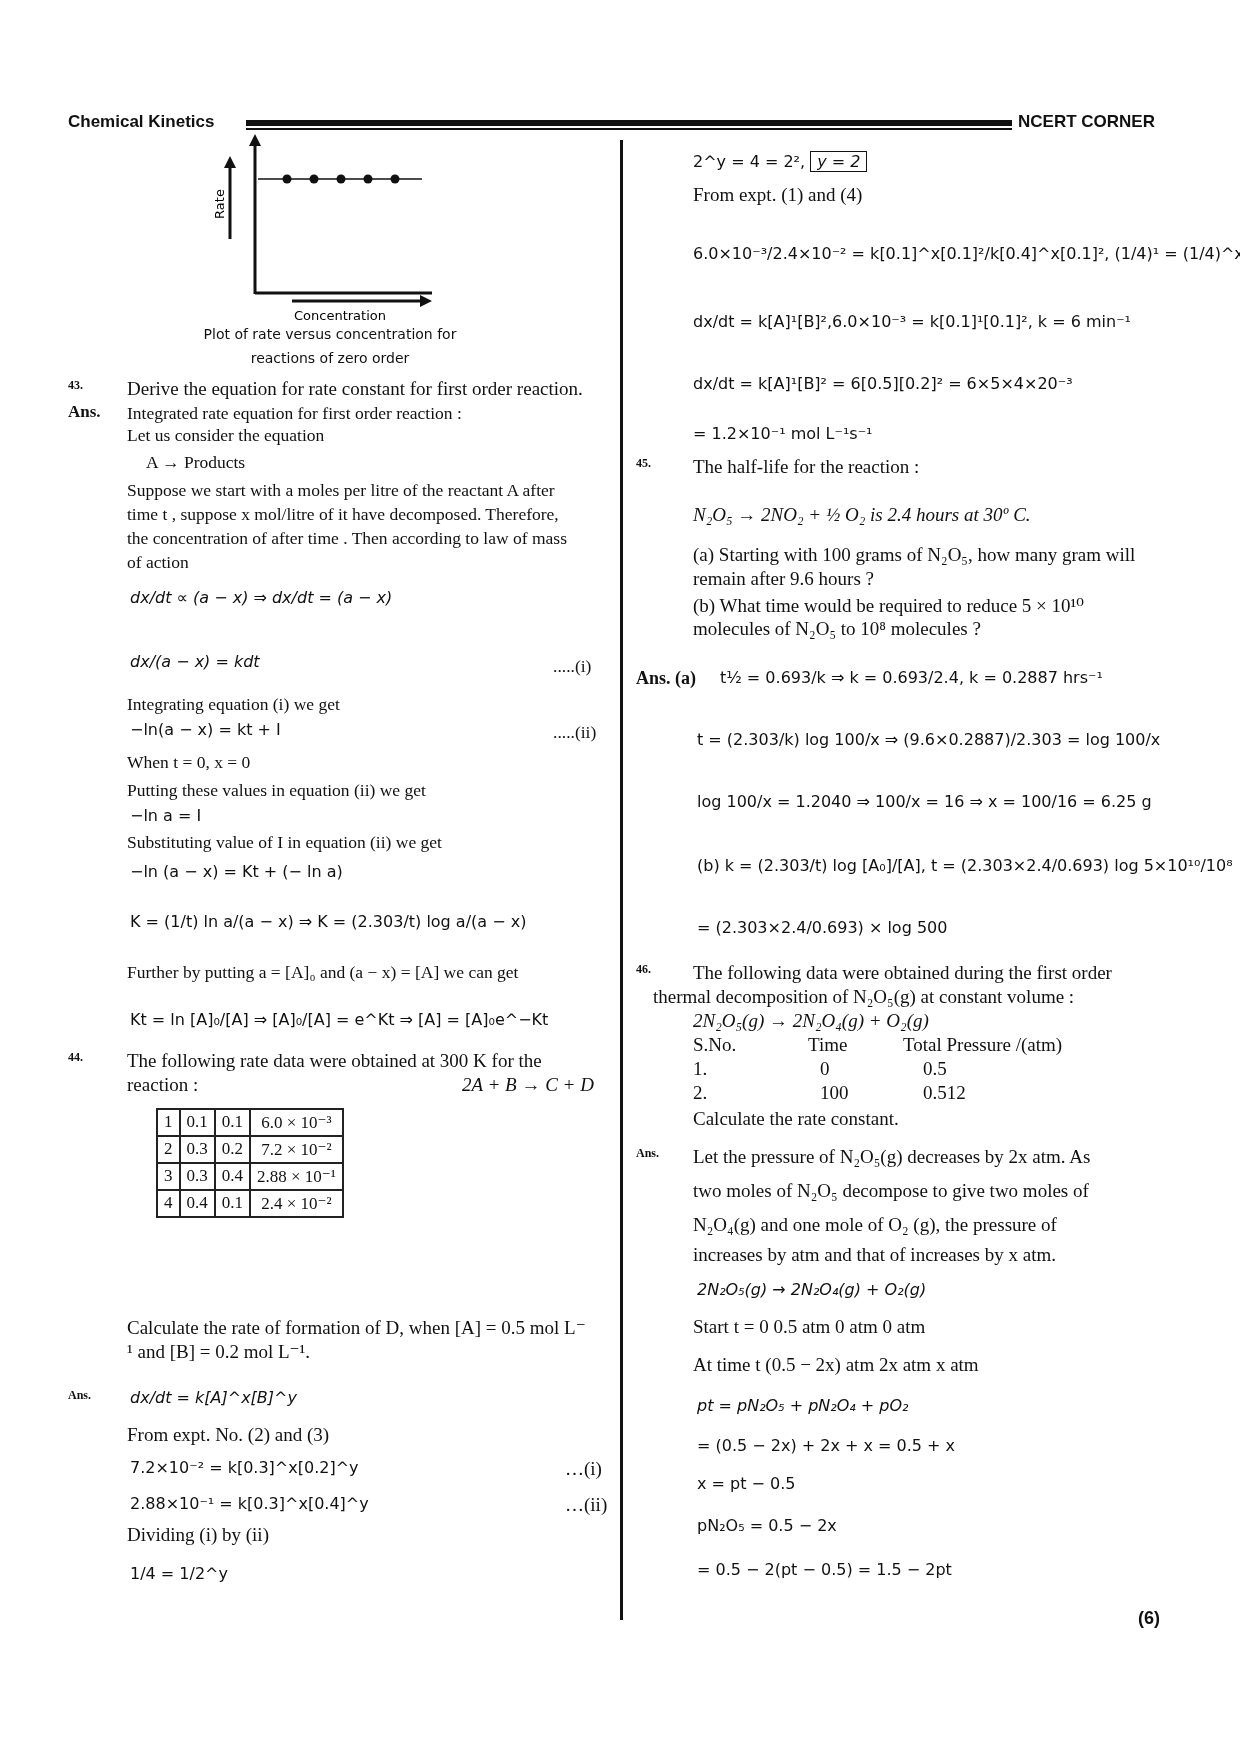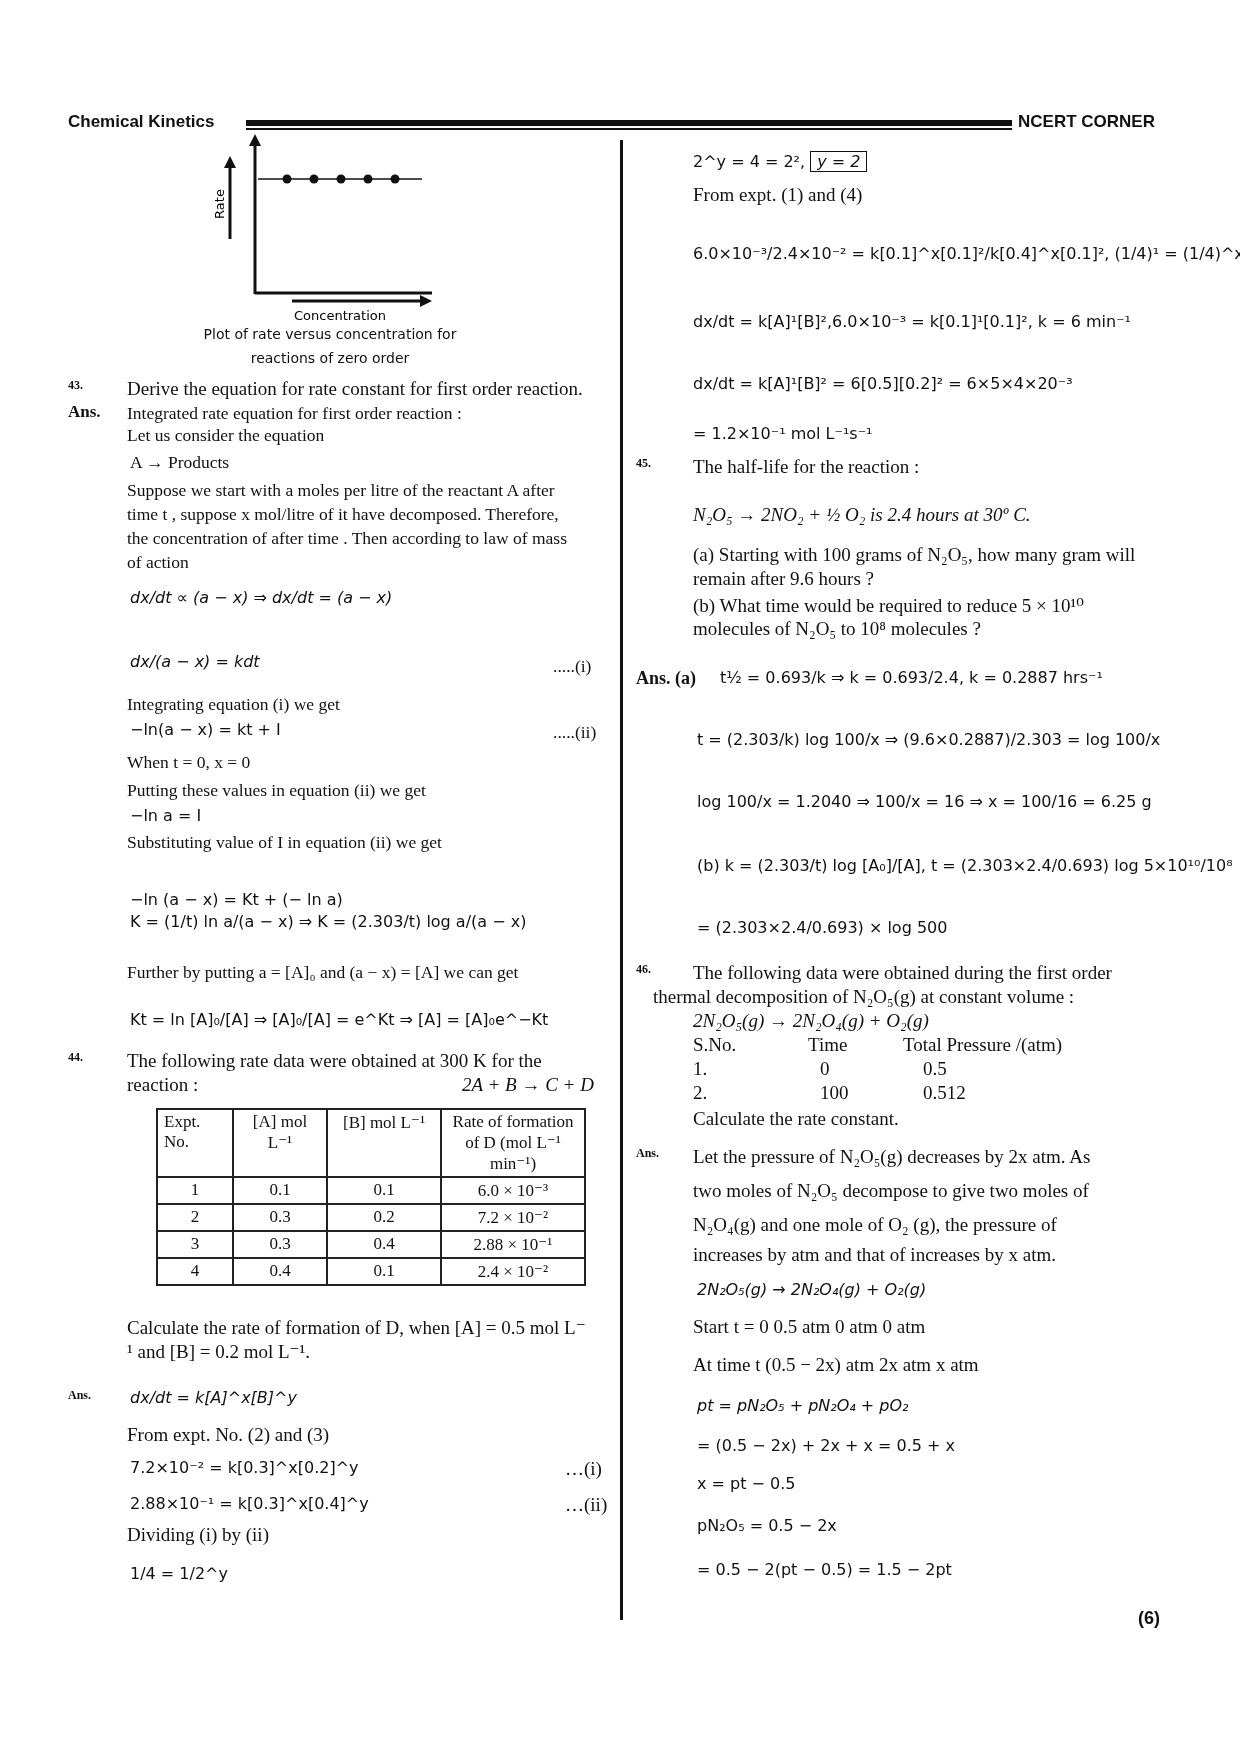--- a/index.html
+++ b/index.html
@@ -49,53 +49,47 @@
   <text x="140" y="186" text-anchor="middle" font-family="DejaVu Sans, sans-serif" font-size="13">Concentration</text>
 </svg>
 <div class="abs cap" style="left:180px;top:326px;width:300px;">Plot of rate versus concentration for</div>
 <div class="abs cap" style="left:180px;top:350px;width:300px;">reactions of zero order</div>
 
 <div class="abs qnum" style="left:68px;top:378px;">43.</div>
 <div class="abs q" style="left:127px;top:378px;">Derive the equation for rate constant for first order reaction.</div>
 <div class="abs qnum" style="left:68px;top:402px;font-size:17px;">Ans.</div>
 <div class="abs" style="left:127px;top:403px;">Integrated rate equation for first order reaction :</div>
 <div class="abs" style="left:127px;top:425px;">Let us consider the equation</div>
-<div class="abs" style="left:130px;top:452px;">A → Products</div>
+<div class="abs" style="left:146px;top:452px;">A → Products</div>
 <div class="abs" style="left:127px;top:480px;">Suppose we start with a moles per litre of the reactant  A  after</div>
 <div class="abs" style="left:127px;top:504px;">time  t , suppose  x  mol/litre of it have decomposed. Therefore,</div>
 <div class="abs" style="left:127px;top:528px;">the concentration of  after time . Then according to law of mass</div>
 <div class="abs" style="left:127px;top:552px;">of action</div>
 <div class="abs m i" style="left:130px;top:588px;">dx/dt ∝ (a − x) ⇒ dx/dt = (a − x)</div>
 <div class="abs m i" style="left:130px;top:652px;">dx/(a − x) = kdt</div>
 <div class="abs" style="left:553px;top:656px;">.....(i)</div>
 <div class="abs" style="left:127px;top:694px;">Integrating equation (i) we get</div>
 <div class="abs m" style="left:130px;top:720px;">−ln(a − x) = kt + I</div>
 <div class="abs" style="left:553px;top:722px;">.....(ii)</div>
 <div class="abs" style="left:127px;top:752px;">When  t = 0,  x = 0</div>
 <div class="abs" style="left:127px;top:780px;">Putting these values in equation (ii) we get</div>
 <div class="abs m" style="left:130px;top:806px;">−ln a = I</div>
 <div class="abs" style="left:127px;top:832px;">Substituting value of  I  in equation (ii) we get</div>
-<div class="abs m" style="left:130px;top:862px;margin-top:28px;">−ln (a − x) = Kt + (− ln a)</div>
+<div class="abs m" style="left:130px;top:862px;">−ln (a − x) = Kt + (− ln a)</div>
 <div class="abs m" style="left:130px;top:912px;">K = (1/t) ln a/(a − x) ⇒ K = (2.303/t) log a/(a − x)</div>
 <div class="abs" style="left:127px;top:962px;">Further by putting  a = [A]₀  and  (a − x) = [A]  we can get</div>
 <div class="abs m" style="left:130px;top:1010px;">Kt = ln [A]₀/[A] ⇒ [A]₀/[A] = e^Kt ⇒ [A] = [A]₀e^−Kt</div>
 
 <div class="abs qnum" style="left:68px;top:1050px;">44.</div>
 <div class="abs q" style="left:127px;top:1050px;">The following rate data were obtained at 300 K for the</div>
 <div class="abs q" style="left:127px;top:1074px;">reaction :</div>
 <div class="abs q i" style="left:462px;top:1074px;">2A + B → C + D</div>
 
 <table class="rt">
   <tbody>
-      <tr class="hd">
-    <td style="width:62px;">Expt. No.</td>
-    <td style="width:80px;">[A] mol L⁻¹</td>
-    <td style="width:100px;">[B] mol L⁻¹</td>
-    <td style="width:130px;white-space:normal;">Rate of formation of D (mol L⁻¹ min⁻¹)</td>
-  </tr>
   <tr>
     <td>1</td>
     <td>0.1</td>
     <td>0.1</td>
     <td>6.0 × 10⁻³</td>
   </tr>
   <tr>
     <td>2</td>
     <td>0.3</td>
     <td>0.2</td>

